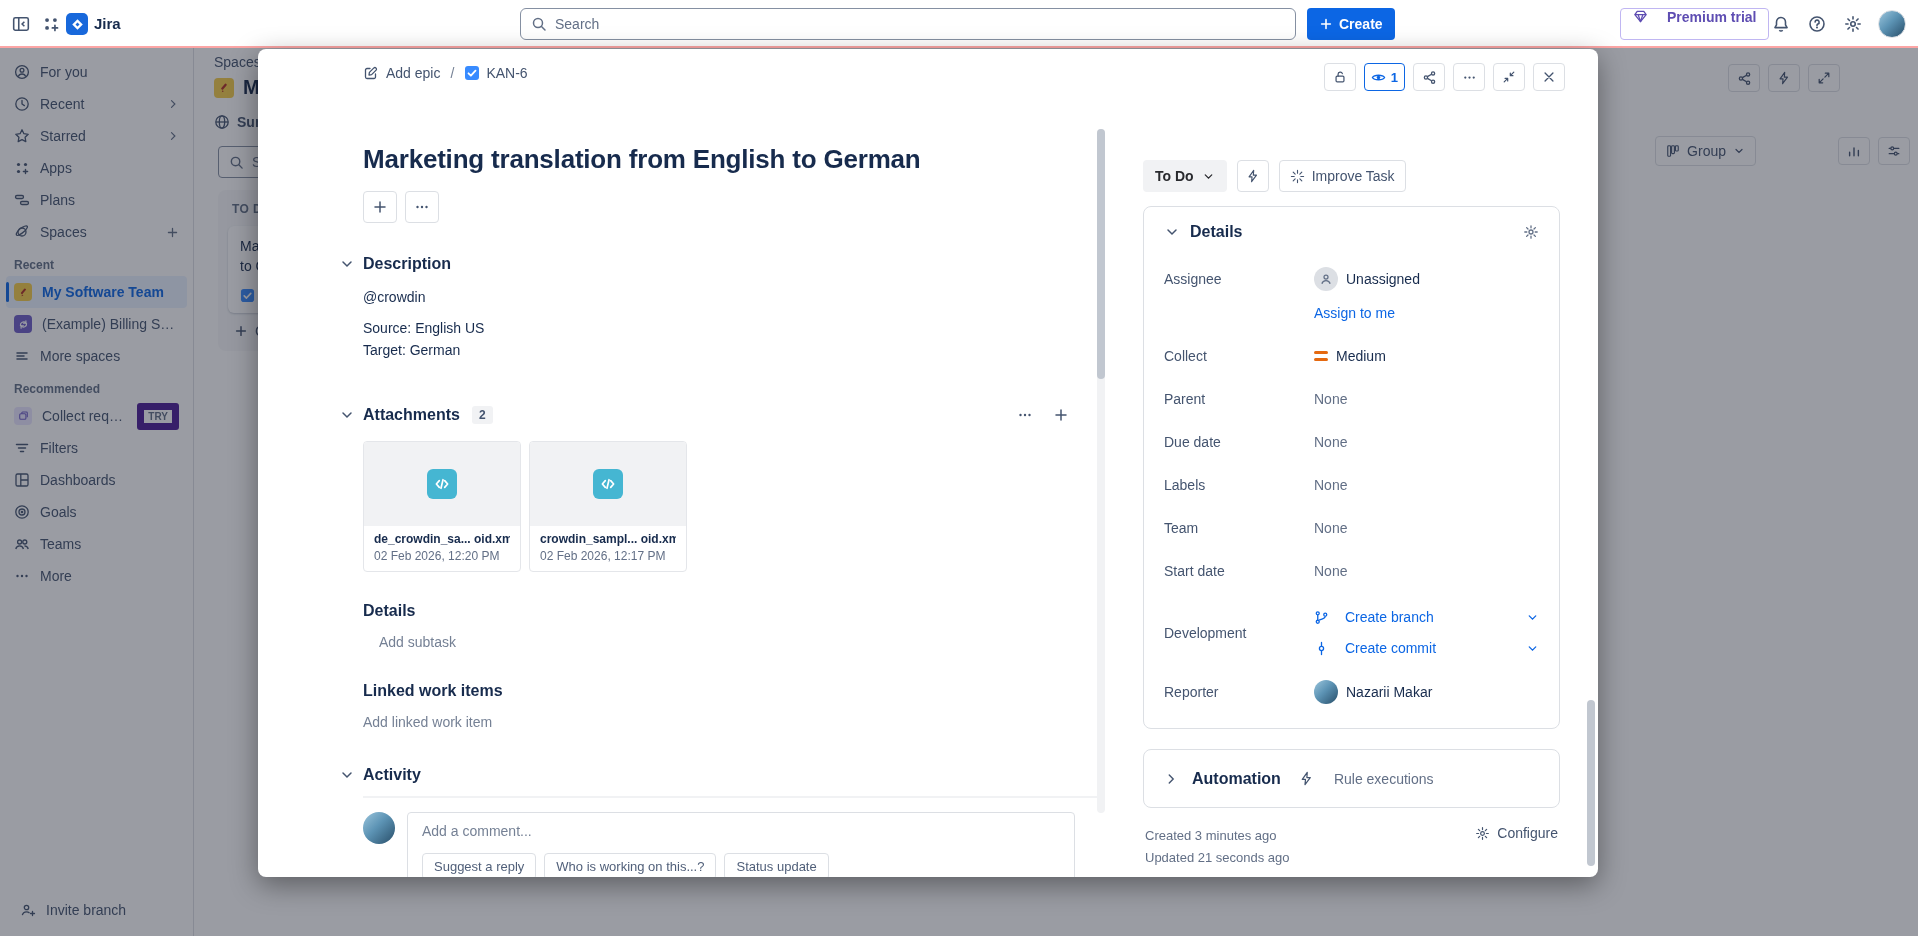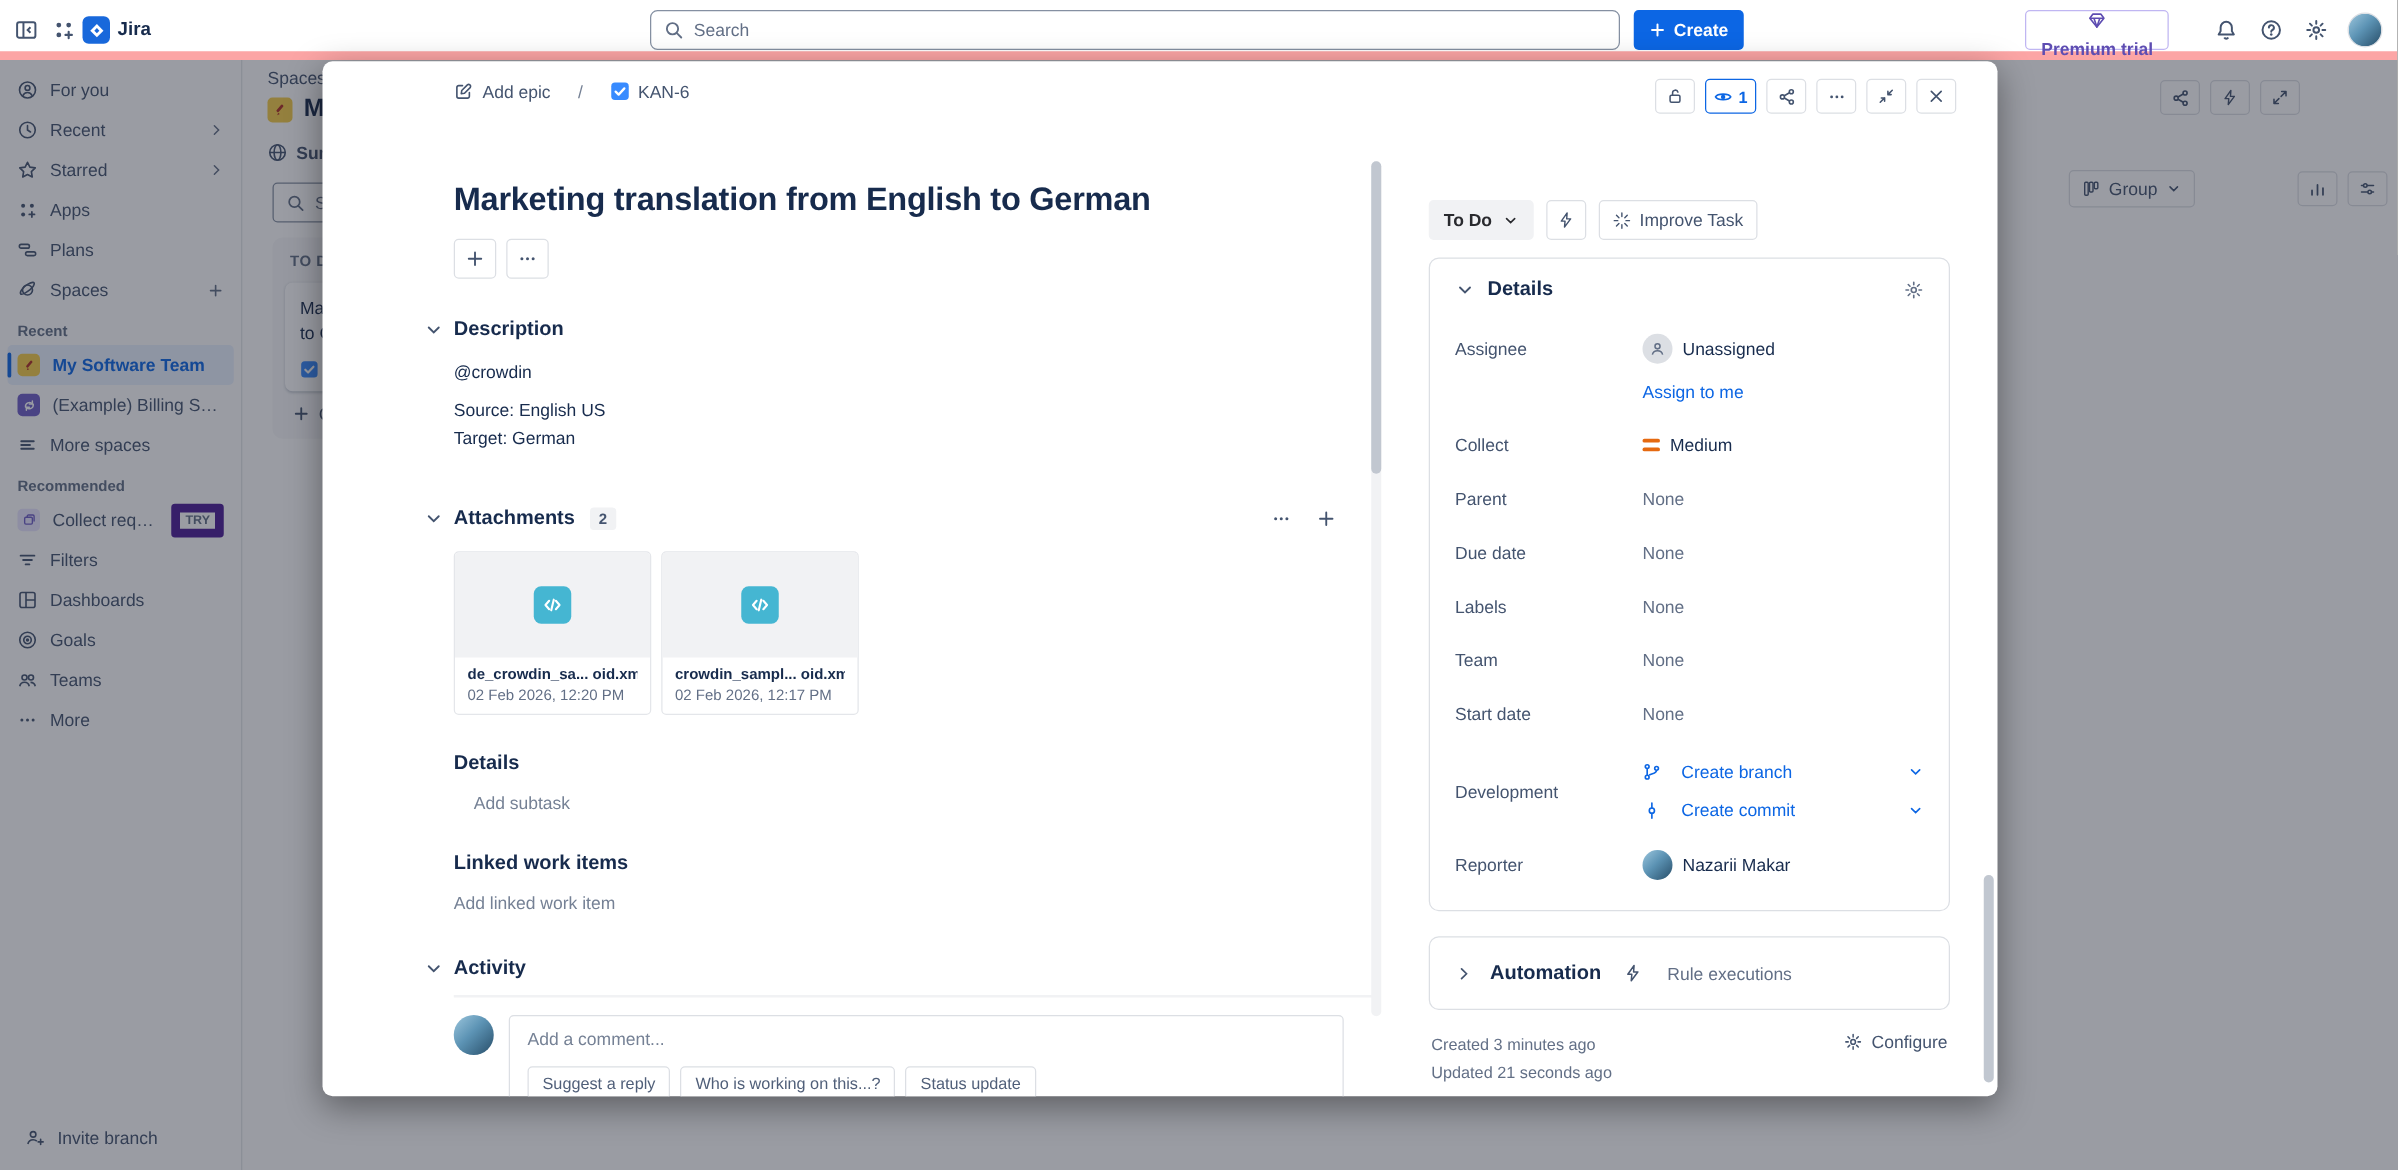--- a/index.html
+++ b/index.html
@@ -4,35 +4,35 @@
 <style>
   * { margin:0; padding:0; box-sizing:border-box; }
   html,body { background:#666; }
   #app { position:relative; width:1918px; height:936px; background:#fff; overflow:hidden;
          font-family:"Liberation Sans", sans-serif; color:#172b4d; }
   .ic { display:inline-flex; flex:none; }
   .ic svg { display:block; }
 
   
   #nav { position:absolute; left:0; top:0; width:100%; height:48px; background:#fff;
-         border-bottom:7px solid #fca5a5; z-index:3; }
+         border-bottom:2px solid #fca5a5; z-index:3; }
   .nav-iconbtn { position:absolute; top:12px; width:26px; height:24px; display:flex;
                  align-items:center; justify-content:center; color:#44546f; border-radius:4px; }
   #nav-logo-tile { position:absolute; left:66px; top:13px; width:22px; height:22px; border-radius:5px;
                    background:#1868db; display:flex; align-items:center; justify-content:center; }
   #nav-logo-text { position:absolute; left:94px; top:15px; font-size:15px; font-weight:700; color:#172b4d; }
   #nav-search { position:absolute; left:520px; top:8px; width:776px; height:32px; border:1px solid #8590a2;
                 border-radius:6px; display:flex; align-items:center; gap:8px; padding:0 10px;
                 color:#626f86; font-size:14px; background:#fff; }
   #nav-create { position:absolute; left:1307px; top:8px; height:32px; padding:0 12px; background:#0c66e4;
                 color:#fff; border:none; border-radius:4px; font-size:14px; font-weight:600;
                 display:flex; align-items:center; gap:6px; font-family:inherit; }
   #nav-premium { position:absolute; left:1620px; top:8px; height:32px; padding:0 12px;
                  border:1px solid #c0b6f2; color:#5e4db2; background:#fff; border-radius:4px;
-                 font-size:14px; font-weight:600; display:flex; align-items:center; gap:7px;flex-direction:column; }
+                 font-size:14px; font-weight:600; display:flex; align-items:flex-start; gap:19px; }
   #nav-avatar { position:absolute; left:1878px; top:10px; width:28px; height:28px; border-radius:50%;
                 background:linear-gradient(135deg,#9cc6dd 0%,#5c93b4 45%,#274d68 100%); border:1px solid #dcdfe4; }
 
   
   #sidebar { position:absolute; left:0; top:48px; width:194px; bottom:0; background:#fff;
              border-right:1px solid #dcdfe4; z-index:1; padding-top:8px; }
   .sb-row { height:32px; margin:0 6px; padding:0 8px; border-radius:4px; display:flex;
             align-items:center; gap:10px; font-size:14px; color:#44546f; position:relative; }
   .sb-row .lbl { white-space:nowrap; overflow:hidden; text-overflow:ellipsis; flex:1; }
   .sb-row .trail { color:#626f86; margin-left:auto; }
@@ -68,21 +68,21 @@
                  background:#fff; display:flex; align-items:center; gap:7px; padding:0 10px; font-size:14px;
                  font-weight:500; color:#44546f; }
   #strip-icons { position:absolute; right:8px; top:89px; display:flex; gap:8px; }
 
   
   #blanket { position:absolute; left:0; top:48px; right:0; bottom:0; background:rgba(30,36,50,.45); z-index:2; }
 
   
   #modal { position:absolute; left:258px; top:49px; width:1340px; height:828px; background:#fff;
            border-radius:8px; box-shadow:0 8px 28px rgba(0,0,0,.4); z-index:10; overflow:hidden; }
-  #m-head-left { position:absolute; left:105px; top:16px; display:flex; align-items:center; gap:22px;
+  #m-head-left { position:absolute; left:105px; top:16px; display:flex; align-items:center; gap:10px;
                  font-size:14px; color:#44546f; }
   #m-head-left .sep { color:#758195; }
   #m-head-right { position:absolute; right:33px; top:14px; display:flex; gap:8px; }
   .hbtn { min-width:32px; height:28px; border:1px solid #dcdfe4; border-radius:4px; background:#fff;
           display:flex; align-items:center; justify-content:center; gap:5px; color:#44546f; padding:0 6px;}
   .hbtn.watch { border-color:#0c66e4; color:#0c66e4; font-size:13px; font-weight:600; background:#fff; }
 
   #pane-left { position:absolute; left:105px; top:95px; width:712px; }
   #m-title { font-size:26px; font-weight:700; color:#172b4d; letter-spacing:-.2px; }
   #title-actions { margin-top:16px; display:flex; gap:8px; }

